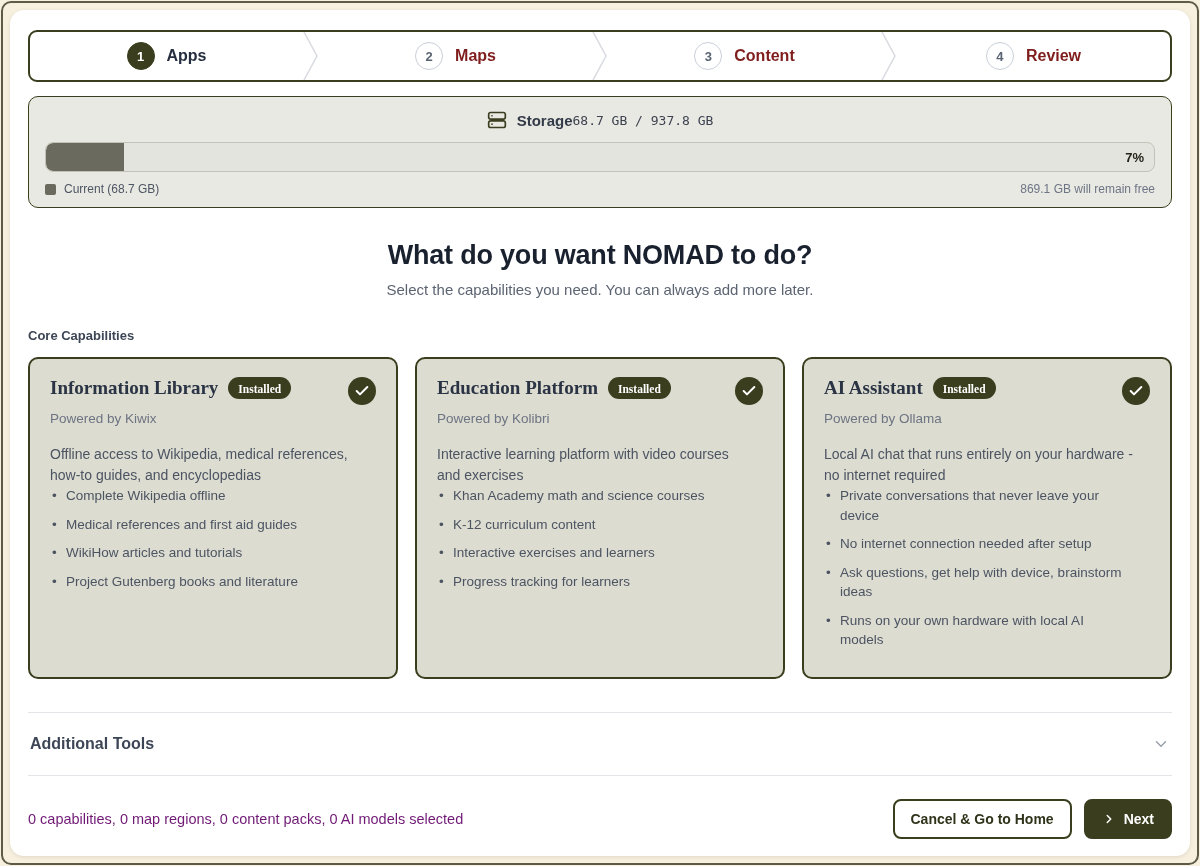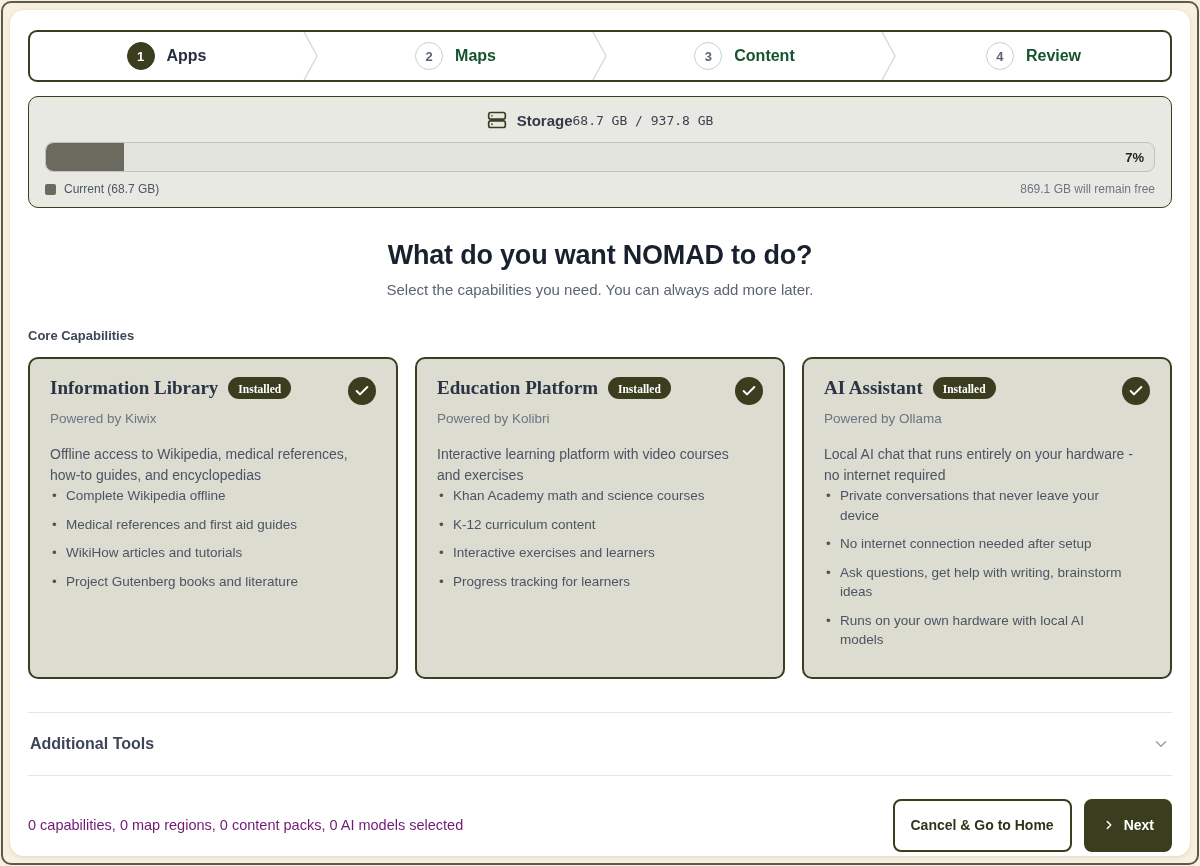--- a/index.html
+++ b/index.html
@@ -27,21 +27,21 @@
     background: #fff; display: flex; align-items: stretch; overflow: hidden;
   }
   .step { flex: 1; display: flex; align-items: center; justify-content: center; gap: 12px; cursor: pointer; }
   .step-circle {
     width: 28px; height: 28px; border-radius: 50%;
     display: flex; align-items: center; justify-content: center;
     font-size: 13px; font-weight: 700;
     border: 1.5px solid #c9ced8; color: #5a6472; background: #fff;
   }
   .step.active .step-circle { background: #3a3e1e; border-color: #3a3e1e; color: #fff; }
-  .step-label { font-size: 16px; font-weight: 600; color: #14532d; }
+  .step-label { font-size: 16px; font-weight: 600; color: #7f1d1d; }
   .step.active .step-label { color: #252e3f; font-weight: 700; }
   .step-sep { align-self: center; flex: 0 0 auto; }
   
   .storage-card {
     margin-top: 14px; background: #e9e9e3;
     border: 1.5px solid #3a3e1e; border-radius: 10px;
     padding: 13px 16px 11px;
   }
   .storage-head { display: flex; align-items: center; justify-content: center; }
   .storage-title-wrap { display: flex; align-items: center; gap: 10px; }
@@ -97,21 +97,21 @@
   .additional-row {
     display: flex; align-items: center; justify-content: space-between;
     padding: 22px 2px; cursor: pointer;
   }
   .additional-label { font-size: 16px; font-weight: 600; color: #3d4656; }
   .divider2 { border-top: 1px solid #e3e5e8; }
   
   .footer { margin-top: 23px; display: flex; align-items: center; justify-content: space-between; }
   .footer-summary { font-size: 14.5px; color: #701a75; }
   .footer-actions { display: flex; align-items: center; gap: 12px; }
-  .btn { font-family: "Liberation Sans", sans-serif; font-size: 14px; font-weight: 700; border-radius: 8px; cursor: pointer; height: 53px; }
+  .btn { font-family: "Liberation Sans", sans-serif; font-size: 14px; font-weight: 700; border-radius: 8px; cursor: pointer; height: 40px; }
   .btn-outline { background: #fff; border: 2px solid #3a3e1e; color: #2f331a; padding: 0 16px; }
   .btn-primary {
     background: #3a3e1e; border: 2px solid #3a3e1e; color: #fff;
     padding: 0 16px; display: flex; align-items: center; gap: 8px;
   }
 </style>
 </head>
 <body>
 
 <div class="panel">
@@ -233,21 +233,21 @@
           <svg width="16" height="16" viewBox="0 0 24 24" fill="none" stroke="#ffffff" stroke-width="3" stroke-linecap="round" stroke-linejoin="round">
               <polyline points="20 6 9 17 4 12"></polyline>
             </svg>
         </span>
       </div>
       <div class="powered">Powered by Ollama</div>
       <div class="card-desc">Local AI chat that runs entirely on your hardware - no internet required</div>
       <ul class="bullets">
         <li>Private conversations that never leave your device</li>
         <li>No internet connection needed after setup</li>
-        <li>Ask questions, get help with writing, brainstorm ideas</li>
+        <li>Ask questions, get help with device, brainstorm ideas</li>
         <li>Runs on your own hardware with local AI models</li>
       </ul>
     </div>
 
   </div>
 
   <div class="divider"></div>
   <div class="additional-row">
     <span class="additional-label">Additional Tools</span>
     <svg width="18" height="18" viewBox="0 0 24 24" fill="none" stroke="#9aa2ae" stroke-width="2" stroke-linecap="round" stroke-linejoin="round">

